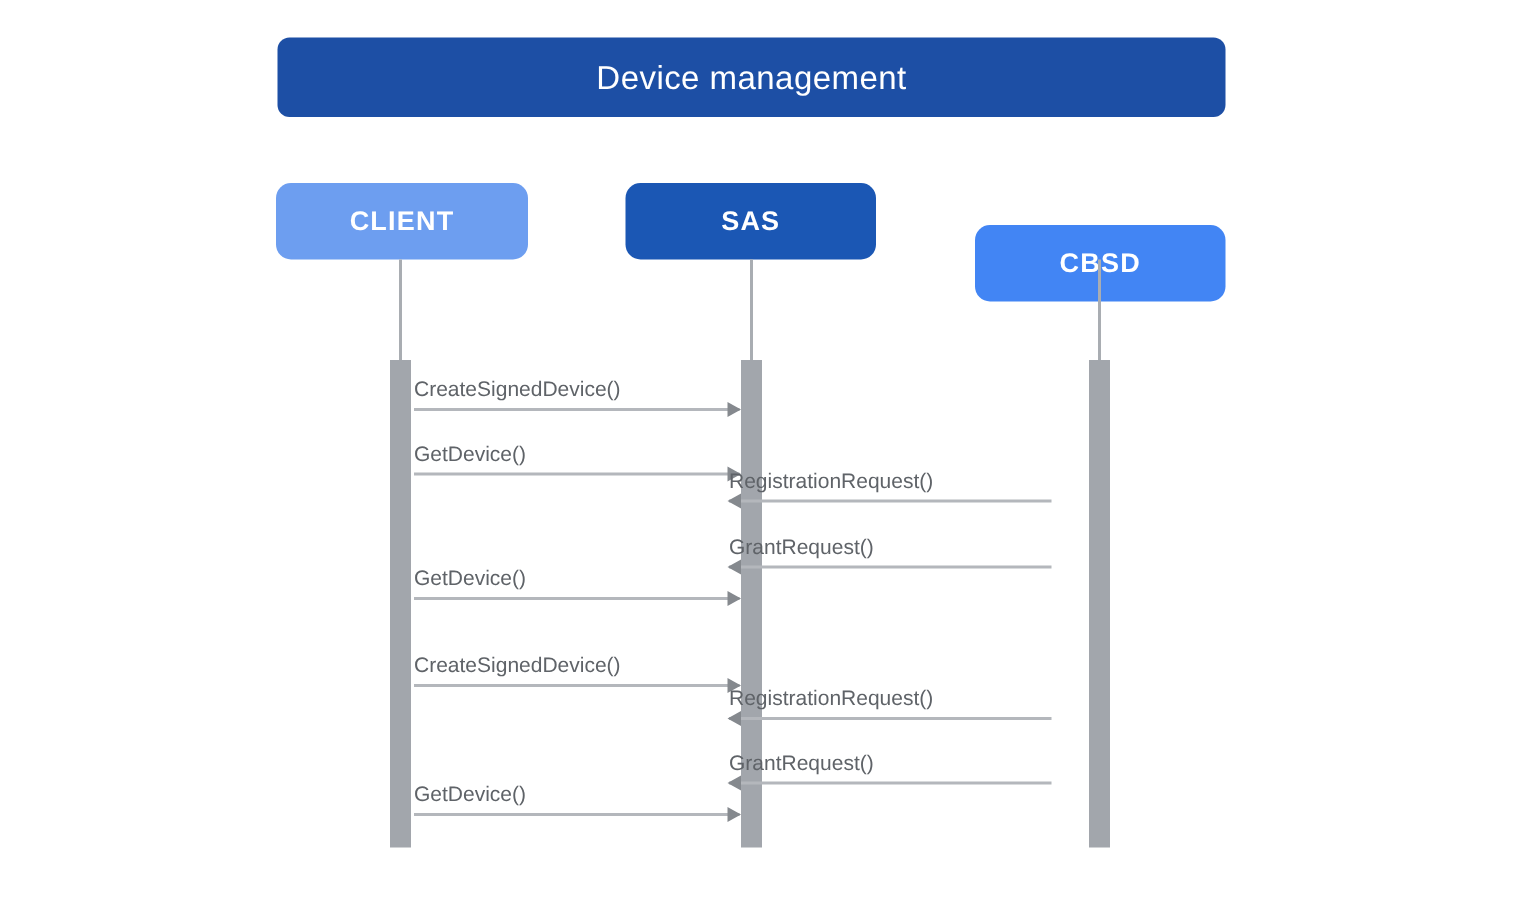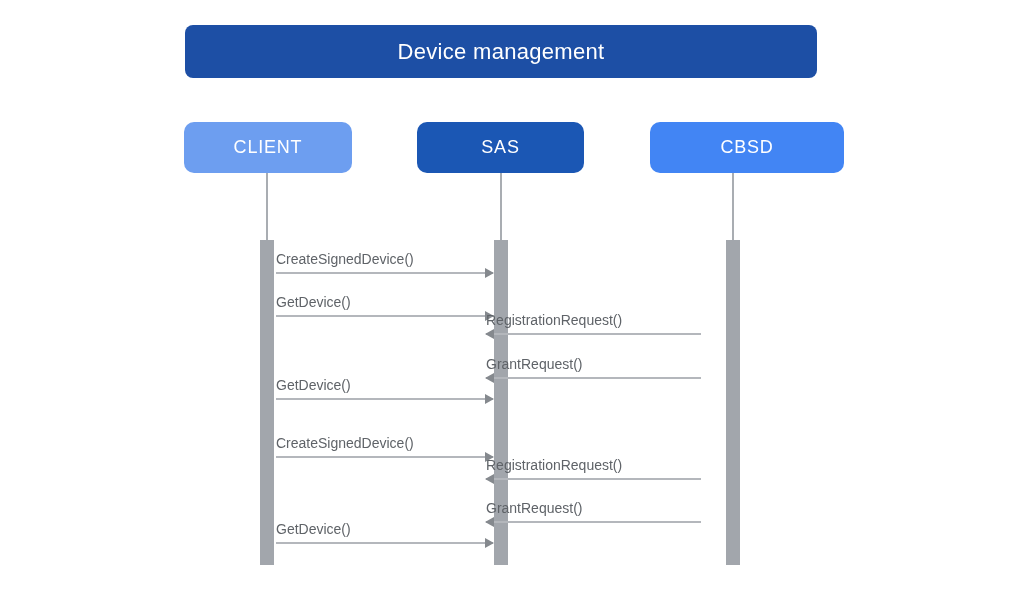--- a/index.html
+++ b/index.html
@@ -13,25 +13,25 @@
     position: absolute; left: 185px; top: 25px; width: 632px; height: 53px;
     background: #1d4fa5; border-radius: 8px;
     display: flex; align-items: center; justify-content: center;
     color: #ffffff; font-size: 22px; font-weight: 400; letter-spacing: 0.3px;
   }
 
   
   .actor {
     position: absolute; top: 122px; height: 51px; border-radius: 10px;
     display: flex; align-items: center; justify-content: center;
-    color: #ffffff; font-size: 18px; font-weight: 400; letter-spacing: 0.8px;
+    color: #ffffff; font-size: 18px; font-weight: 700; letter-spacing: 0.8px;
   }
   .actor-client { left: 184px; width: 168px; background: #6d9ef0; }
   .actor-sas    { left: 417px; width: 167px; background: #1b57b4; }
-  .actor-cbsd   { left: 650px; width: 194px; background: #4285f4; }
+  .actor-cbsd   { left: 650px; width: 167px; background: #4285f4; margin-top: 28px; }
 
   
   .lifeline {
     position: absolute; top: 173px; height: 67px; width: 2px; background: #a9adb2;
   }
   .lifeline-client { left: 266px; }
   .lifeline-sas    { left: 500px; }
   .lifeline-cbsd   { left: 732px; }
 
   

